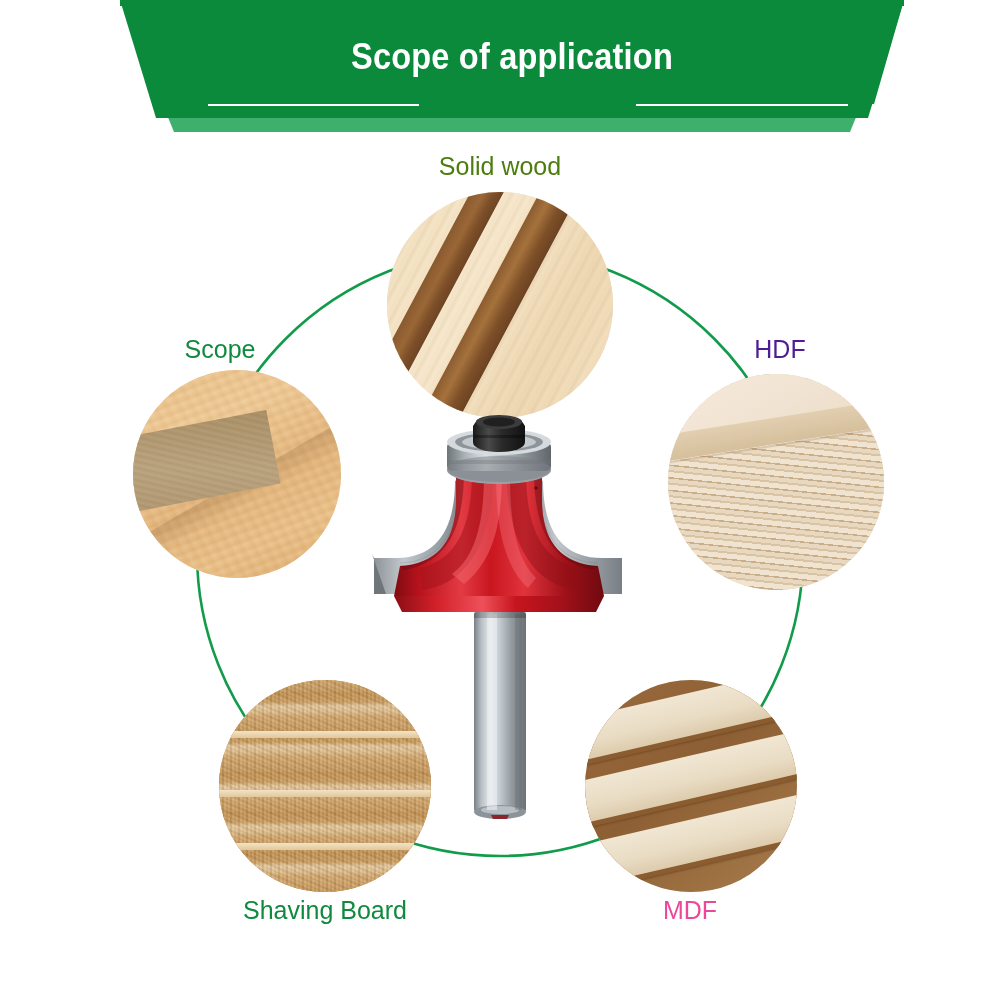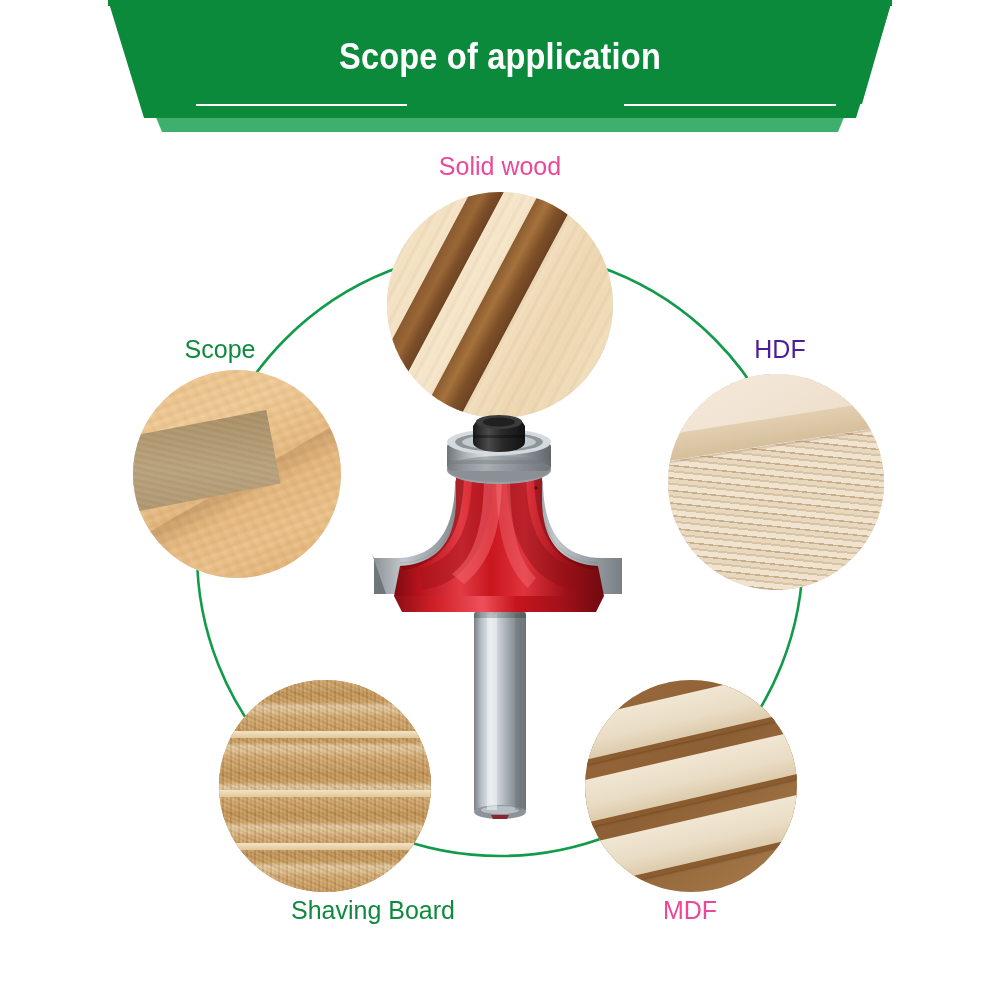--- a/index.html
+++ b/index.html
@@ -7,21 +7,21 @@
   body{
     width:1000px;height:1000px;
     background:#ffffff;
     font-family:"Liberation Sans","DejaVu Sans",sans-serif;
     overflow:hidden;
     position:relative;
   }
   #page{position:relative;width:1000px;height:1000px;overflow:hidden;background:#fff;}
 
   
-  .banner{position:absolute;left:0;top:0;width:988px;height:132px;}
+  .banner{position:absolute;left:12px;top:0;width:988px;height:132px;}
   .banner svg{display:block;width:1000px;height:132px;}
   .banner-title{
     position:absolute;left:0;top:36px;width:1000px;
     text-align:center;color:#ffffff;
     font-size:37px;font-weight:bold;
     letter-spacing:0.2px;
     transform:scaleX(0.88);
     font-family:"Liberation Sans","DejaVu Sans",sans-serif;
   }
   .rule{position:absolute;height:2px;background:#ffffff;top:104px;}
@@ -169,21 +169,21 @@
     <div class="rule right"></div>
   </div>
 
   <div class="ring">
     <svg viewBox="0 0 1000 1000" xmlns="http://www.w3.org/2000/svg">
       <circle cx="500" cy="553" r="303" fill="none" stroke="#129B4A" stroke-width="2.6"></circle>
     </svg>
   </div>
 
   <div class="node">
-    <div class="label" style="left: 370px; top: 152px; width: 260px; color: #ec4899;">Solid wood</div>
+    <div class="label" style="left: 370px; top: 152px; width: 260px; color: #4d7c0f;">Solid wood</div>
     <div class="photo" style="left:387px;top:192px;width:226px;height:226px;">
       <div class="inner tex-solid"></div>
     </div>
   </div>
 
   <div class="node">
     <div class="label" style="left: 700px; top: 335px; width: 160px; color: #4c1d95;">HDF</div>
     <div class="photo" style="left:668px;top:374px;width:216px;height:216px;">
       <div class="inner tex-hdf">
         <div class="hdf-top"></div>
@@ -204,21 +204,21 @@
   </div>
 
   <div class="node">
     <div class="photo" style="left:219px;top:680px;width:212px;height:212px;">
       <div class="inner tex-chip">
         <div class="chip-line" style="top:24%;"></div>
         <div class="chip-line" style="top:52%;"></div>
         <div class="chip-line" style="top:77%;"></div>
       </div>
     </div>
-    <div class="label" style="left: 195px; top: 896px; width: 260px; color: rgb(15, 138, 62); text-align: right;">Shaving Board</div>
+    <div class="label" style="left: 195px; top: 896px; width: 260px; color: rgb(15, 138, 62);">Shaving Board</div>
   </div>
 
   <div class="node">
     <div class="label" style="left: 140px; top: 335px; width: 160px; color: rgb(15, 138, 62);">Scope</div>
     <div class="photo" style="left:133px;top:370px;width:208px;height:208px;">
       <div class="inner tex-pine-fix">
         <div class="pine-block"></div>
       </div>
     </div>
   </div>

